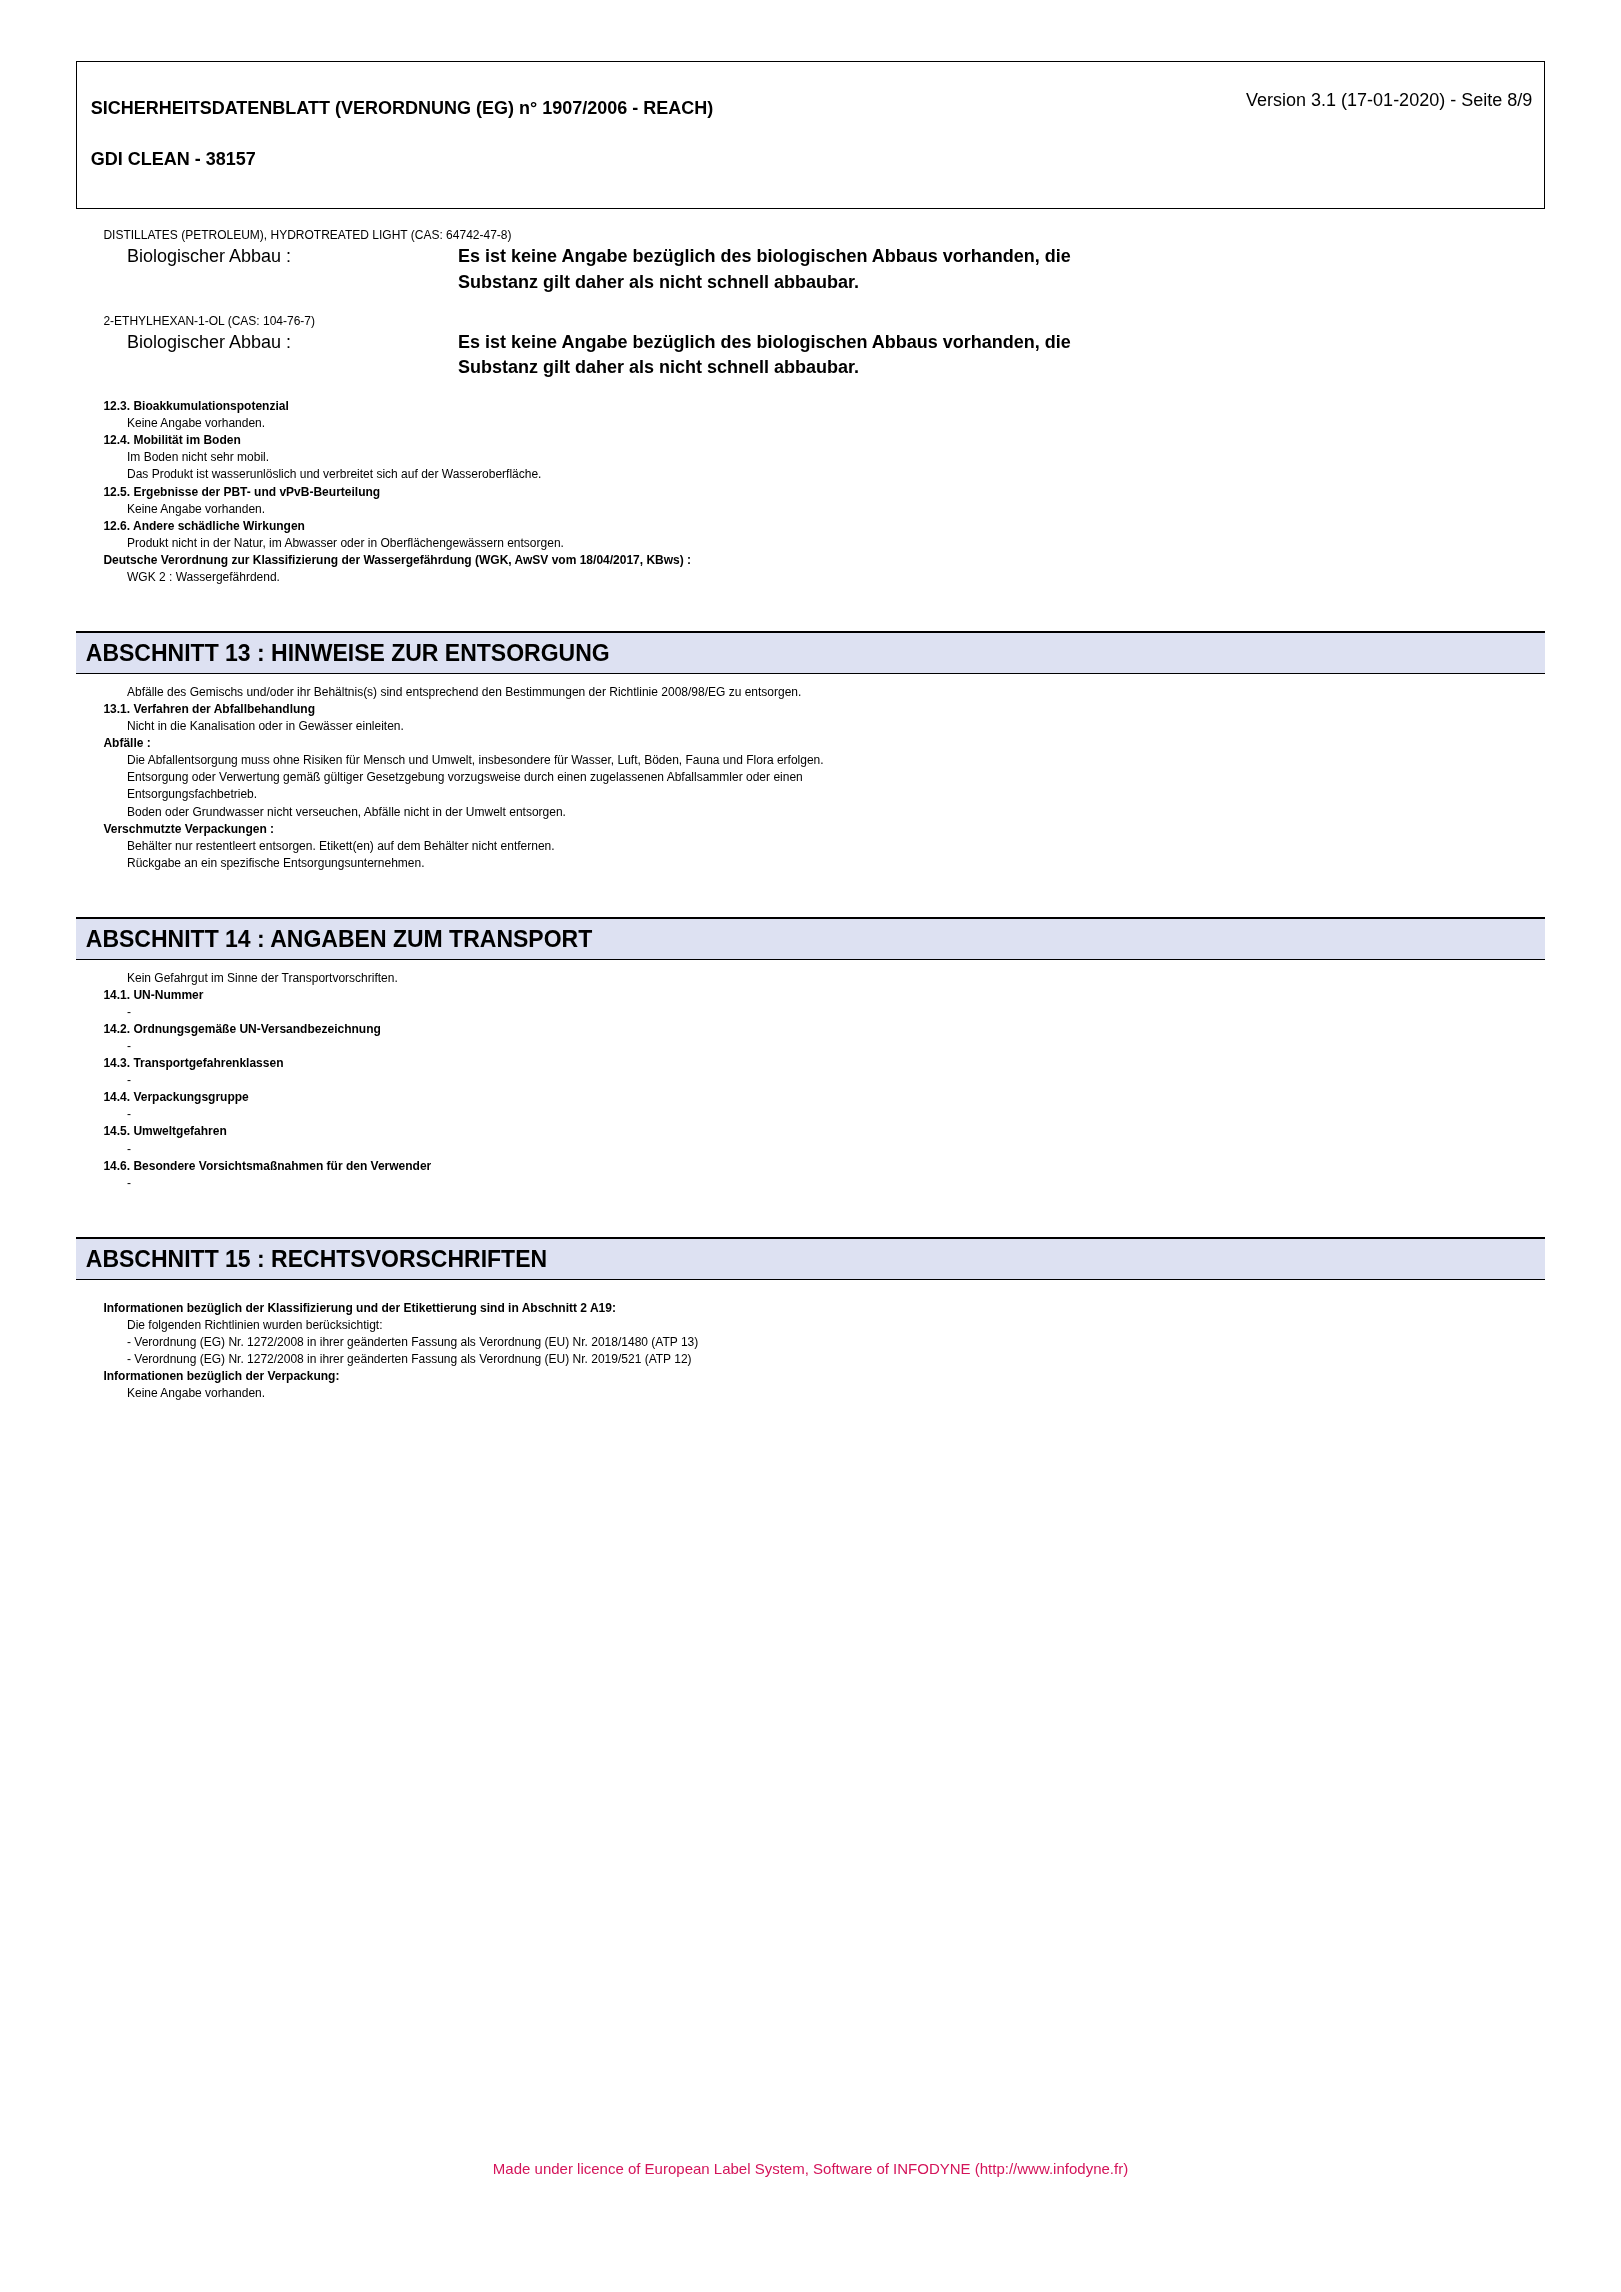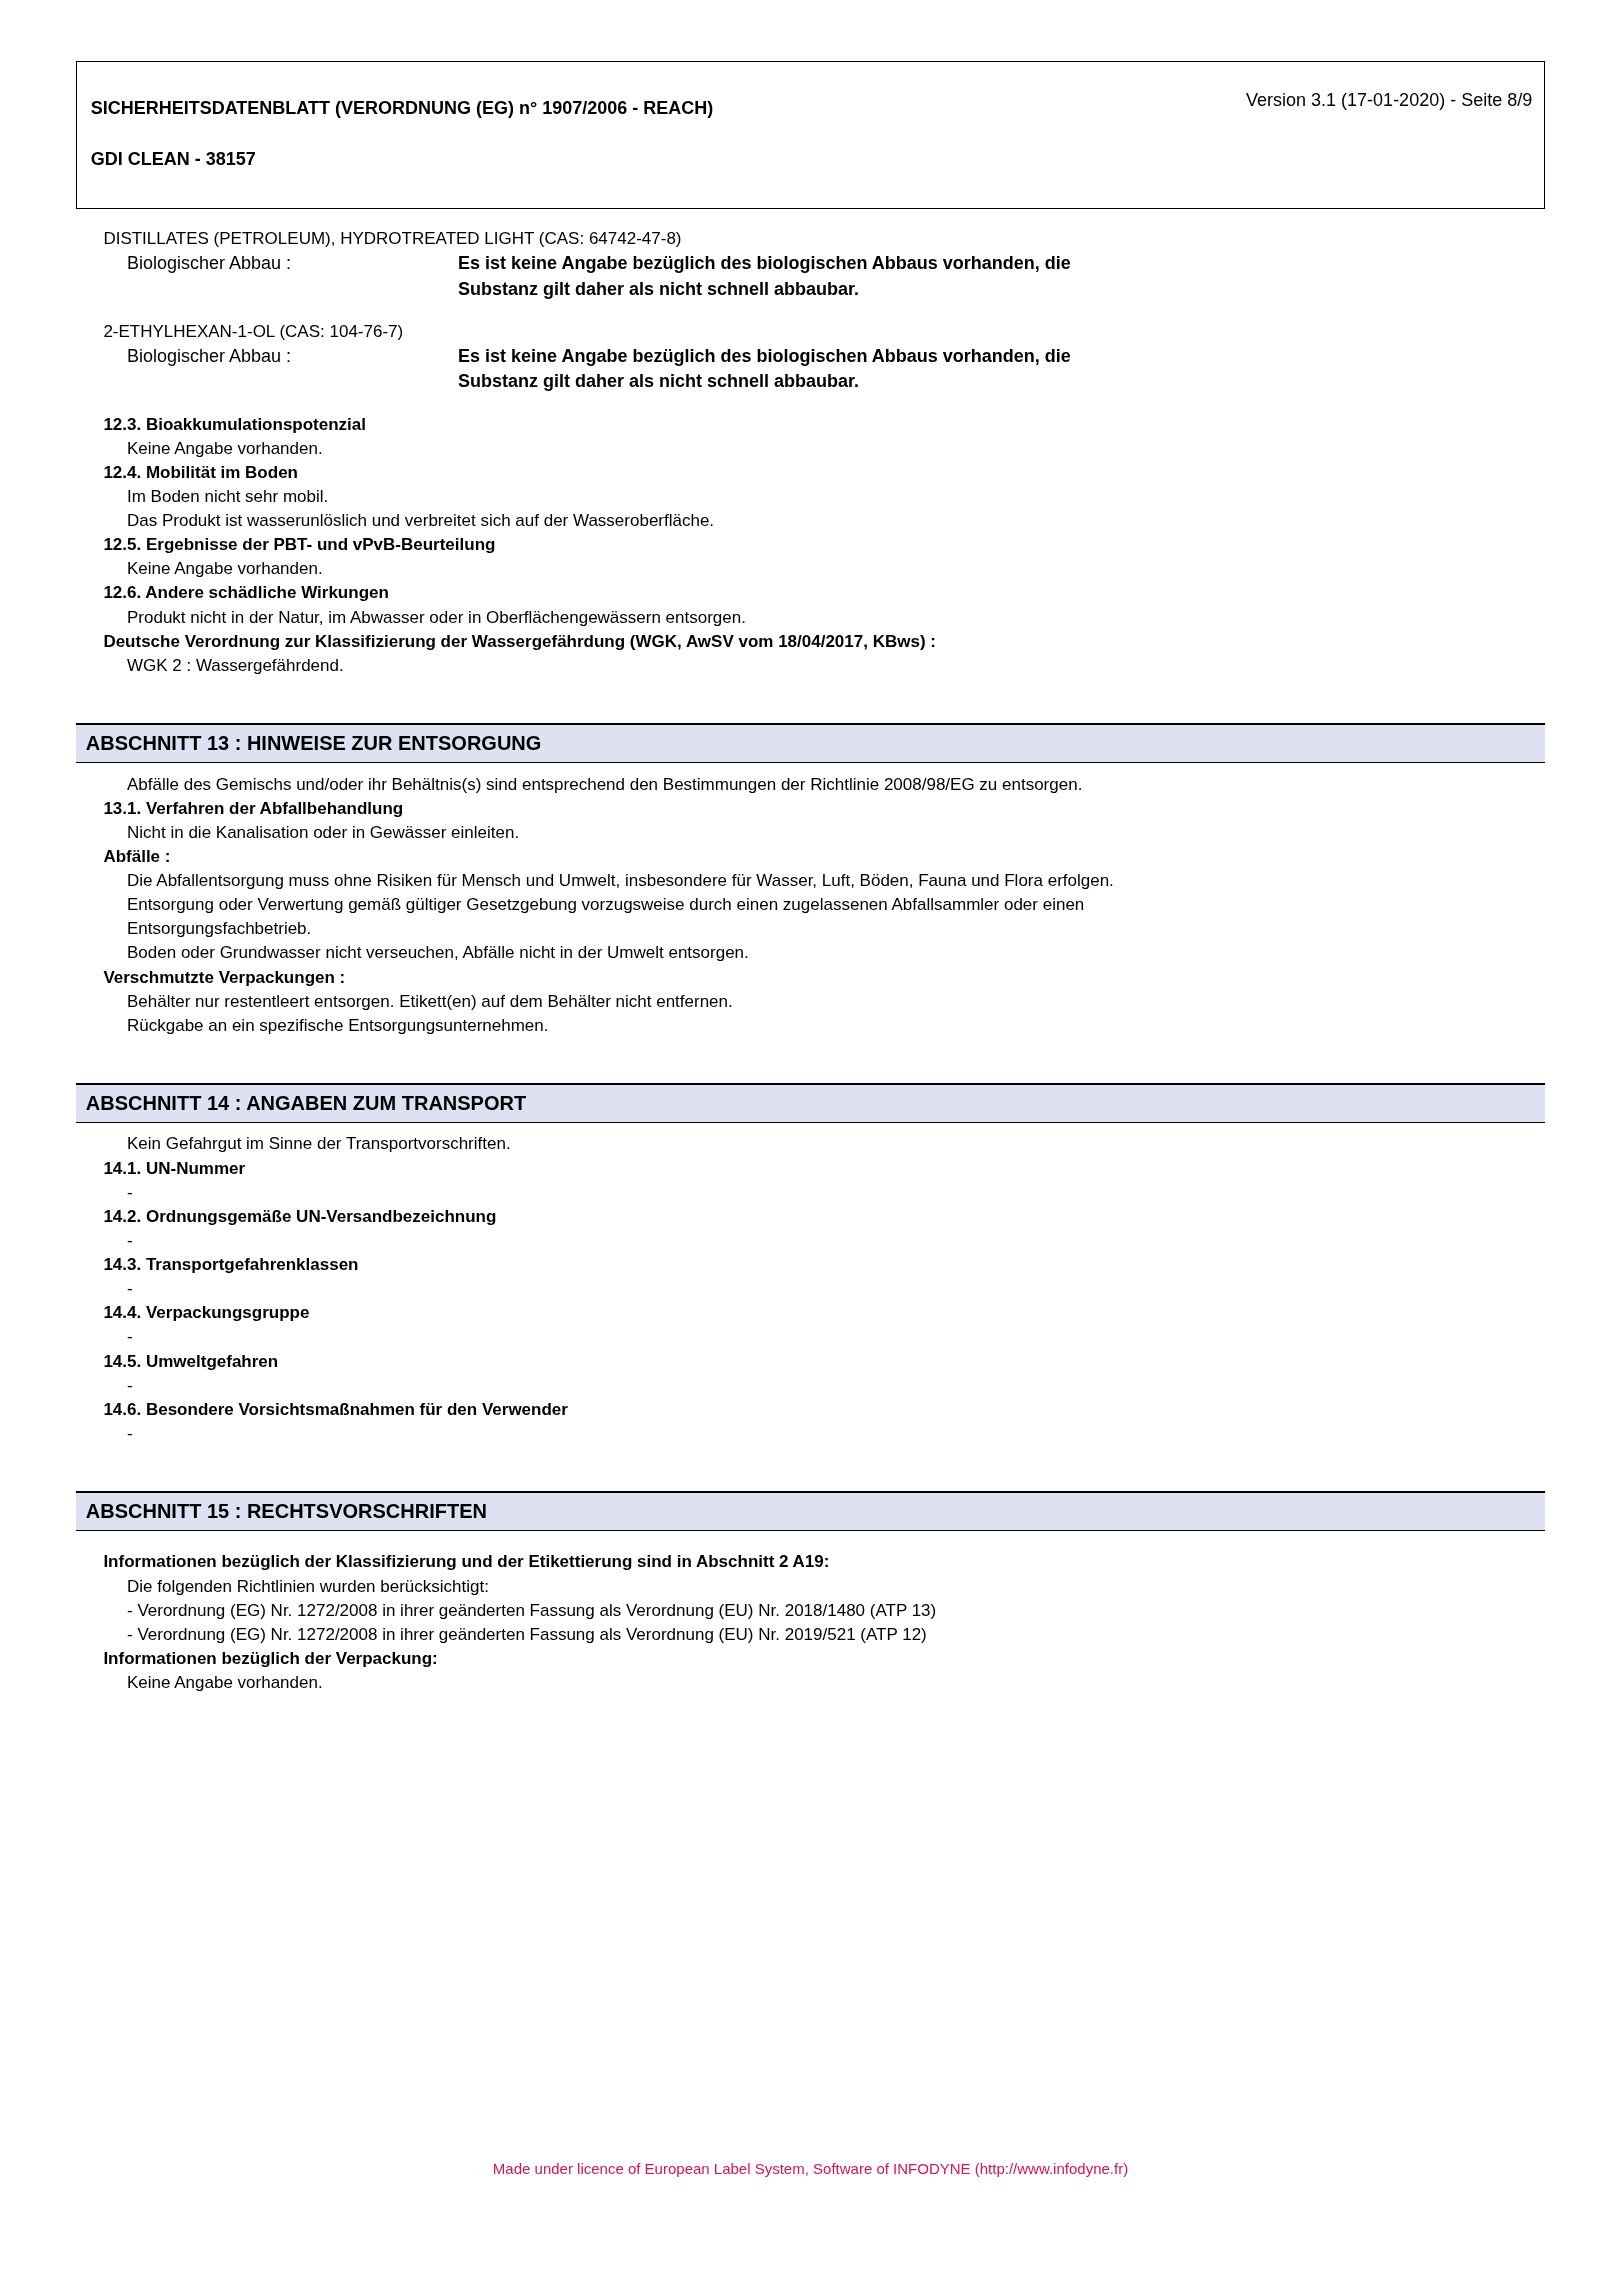--- a/index.html
+++ b/index.html
@@ -30,21 +30,21 @@
     align-items: flex-start;
     font-size: 18px;
     line-height: 1.42;
   }
   .header-left { white-space: pre-line; font-weight: bold; }
   .header-right { text-align: left; white-space: nowrap; padding-top: 1px; margin-top: 16px; }
 
   
   .body-area { padding-top: 17.6px; }
   .line {
-    font-size: 17px;
+    font-size: 12px;
     line-height: 1.42;
   }
   .bold { font-weight: bold; }
   .indent-1 { padding-left: 51px; }
   .indent-2 { padding-left: 27.4px; }
 
   
   .two-col {
     display: flex;
     font-size: 18px;
@@ -61,21 +61,21 @@
   .gap-sm { height: 9.8px; }
   .gap-md { height: 17.6px; }
   .gap-xl { height: 45px; }
 
   
   .section-banner {
     background: #dde1f2;
     border-top: 2px solid #000000;
     border-bottom: 1px solid #000000;
     font-weight: bold;
-    font-size: 20px;
+    font-size: 23px;
     padding: 6.9px 0 6.9px 9.8px;
     box-sizing: border-box;
   }
 
   
   .footer {
     position: absolute;
     left: 0;
     right: 0;
     bottom: 116px;

